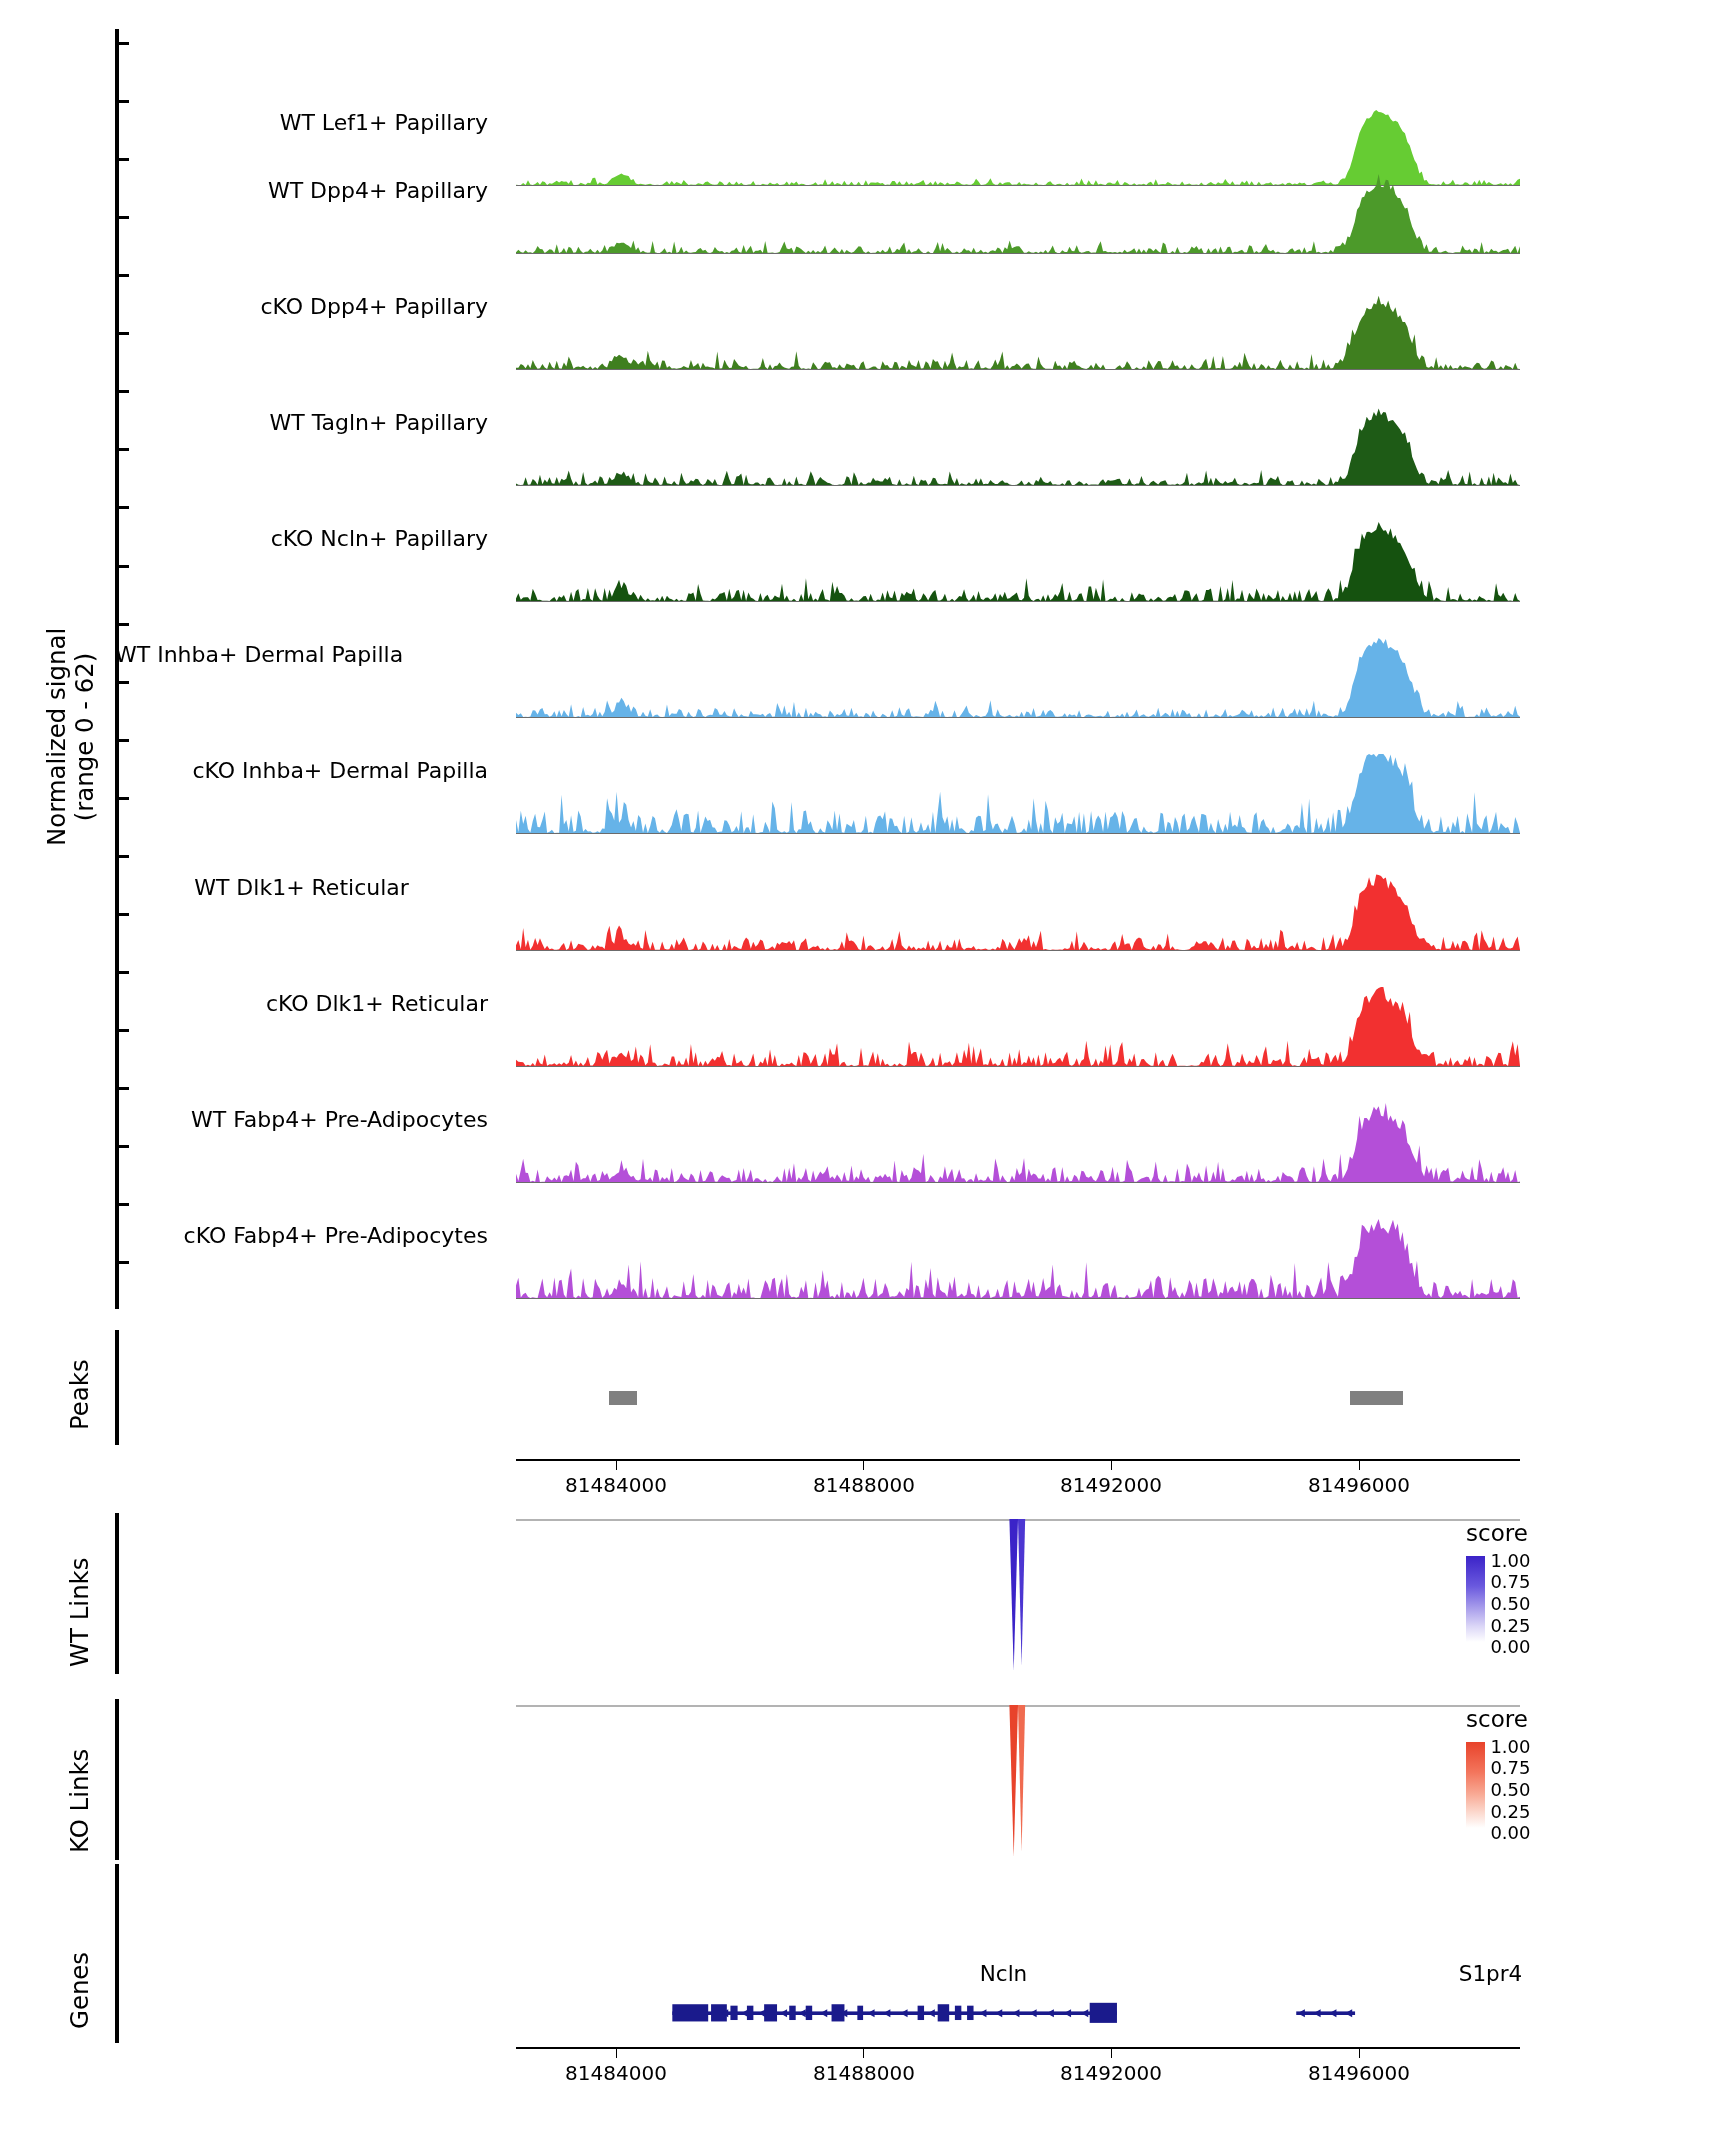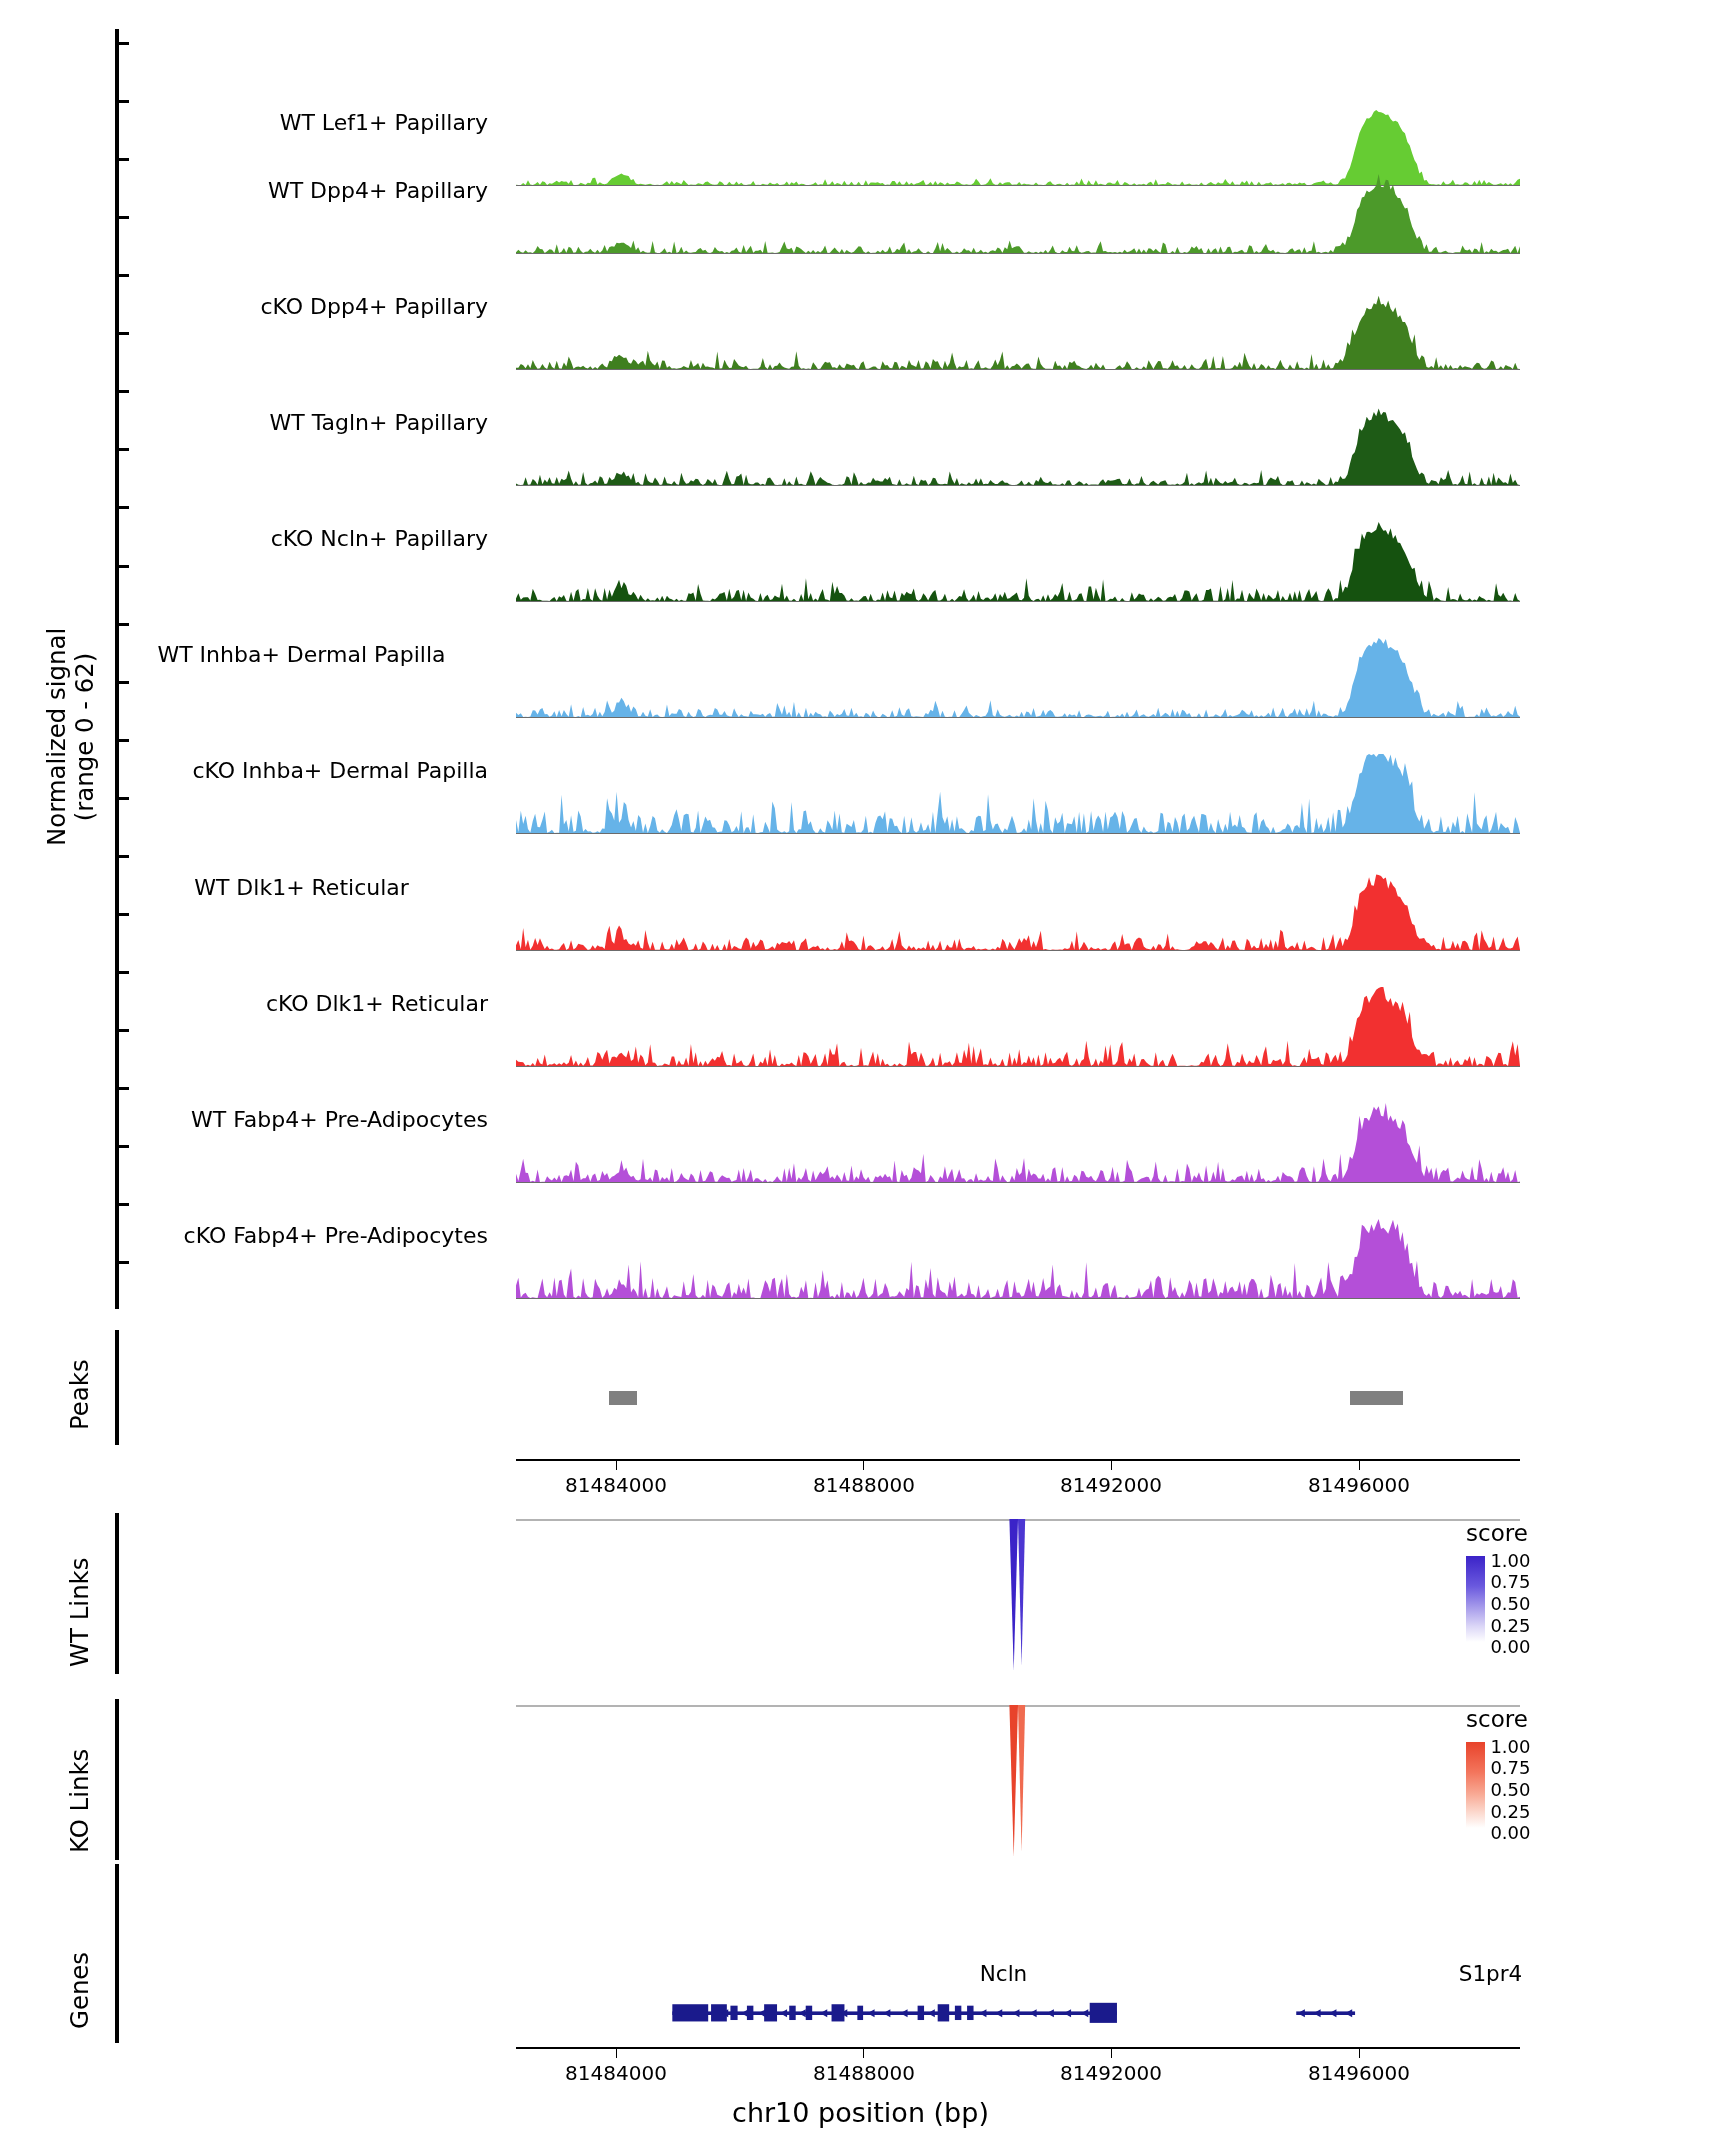--- a/index.html
+++ b/index.html
@@ -264,21 +264,21 @@
         <div class="track" style="top: 493px; height: 79px;">
           <div class="track-label" style="right: auto; left: 0px; width: 373px; text-align: right; top: 3.6px;">cKO Ncln+ Papillary</div>
           <div class="track-plot" style="top: 0px; height: 79px;">
             <svg width="1004" height="79" viewBox="0 0 1400 110">
               <path d="M 0 110 L 0.0 106.5 L 3.3 99.3 L 6.7 108.5 L 10.0 105.1 L 13.4 105.0 L 16.7 104.8 L 20.0 109.3 L 23.4 93.1 L 26.7 100.0 L 30.1 108.8 L 33.4 108.4 L 36.8 109.7 L 40.1 109.6 L 43.4 109.9 L 46.8 110.0 L 50.1 107.0 L 53.5 104.5 L 56.8 110.0 L 60.1 103.4 L 63.5 105.6 L 66.8 101.6 L 70.2 109.6 L 73.5 110.0 L 76.8 97.2 L 80.2 109.7 L 83.5 96.4 L 86.9 93.5 L 90.2 109.6 L 93.6 107.3 L 96.9 107.6 L 100.2 91.8 L 103.6 107.4 L 106.9 109.9 L 110.3 92.2 L 113.6 102.7 L 116.9 108.1 L 120.3 109.6 L 123.6 92.1 L 127.0 108.2 L 130.3 94.2 L 133.7 104.1 L 137.0 95.9 L 140.3 88.9 L 143.7 80.3 L 147.0 92.4 L 150.4 83.5 L 153.7 88.9 L 157.0 100.5 L 160.4 102.0 L 163.7 97.1 L 167.1 102.0 L 170.4 108.3 L 173.7 101.2 L 177.1 106.9 L 180.4 109.7 L 183.8 106.4 L 187.1 109.3 L 190.5 108.9 L 193.8 109.5 L 197.1 105.1 L 200.5 109.9 L 203.8 102.7 L 207.2 110.0 L 210.5 102.7 L 213.8 106.5 L 217.2 107.8 L 220.5 109.9 L 223.9 106.9 L 227.2 110.0 L 230.5 108.2 L 233.9 109.9 L 237.2 109.6 L 240.6 99.2 L 243.9 100.3 L 247.3 98.2 L 250.6 109.9 L 253.9 86.3 L 257.3 100.1 L 260.6 109.5 L 264.0 109.6 L 267.3 109.7 L 270.6 110.0 L 274.0 106.7 L 277.3 107.9 L 280.7 104.9 L 284.0 100.1 L 287.4 99.4 L 290.7 97.6 L 294.0 109.5 L 297.4 92.9 L 300.7 107.8 L 304.1 104.1 L 307.4 95.8 L 310.7 94.8 L 314.1 109.0 L 317.4 94.5 L 320.8 110.0 L 324.1 98.2 L 327.4 105.2 L 330.8 107.1 L 334.1 109.9 L 337.5 110.0 L 340.8 99.0 L 344.2 110.0 L 347.5 104.3 L 350.8 101.4 L 354.2 108.8 L 357.5 107.5 L 360.9 102.5 L 364.2 104.4 L 367.5 105.4 L 370.9 86.2 L 374.2 108.3 L 377.6 102.4 L 380.9 109.5 L 384.2 109.6 L 387.6 106.9 L 390.9 110.0 L 394.3 110.0 L 397.6 100.2 L 401.0 109.8 L 404.3 78.5 L 407.6 107.6 L 411.0 98.9 L 414.3 109.7 L 417.7 106.6 L 421.0 109.9 L 424.3 100.5 L 427.7 93.5 L 431.0 107.6 L 434.4 108.4 L 437.7 109.7 L 441.1 83.1 L 444.4 100.1 L 447.7 89.1 L 451.1 99.0 L 454.4 99.0 L 457.8 102.3 L 461.1 109.5 L 464.4 109.8 L 467.8 106.1 L 471.1 109.8 L 474.5 109.5 L 477.8 109.8 L 481.1 106.9 L 484.5 103.4 L 487.8 103.0 L 491.2 109.9 L 494.5 99.8 L 497.9 109.0 L 501.2 110.0 L 504.5 108.1 L 507.9 108.6 L 511.2 98.4 L 514.6 109.6 L 517.9 95.1 L 521.2 105.0 L 524.6 106.1 L 527.9 95.3 L 531.3 109.5 L 534.6 109.5 L 537.9 98.7 L 541.3 102.7 L 544.6 97.2 L 548.0 99.7 L 551.3 100.5 L 554.7 92.6 L 558.0 107.8 L 561.3 109.8 L 564.7 107.4 L 568.0 99.2 L 571.4 103.5 L 574.7 109.5 L 578.0 102.6 L 581.4 97.4 L 584.7 94.7 L 588.1 109.5 L 591.4 109.3 L 594.7 107.2 L 598.1 99.9 L 601.4 109.7 L 604.8 109.9 L 608.1 107.0 L 611.5 110.0 L 614.8 107.1 L 618.1 103.0 L 621.5 104.1 L 624.8 93.6 L 628.2 105.8 L 631.5 110.0 L 634.8 107.0 L 638.2 101.2 L 641.5 109.6 L 644.9 96.2 L 648.2 106.8 L 651.6 108.8 L 654.9 105.6 L 658.2 105.1 L 661.6 108.2 L 664.9 105.9 L 668.3 99.3 L 671.6 109.8 L 674.9 100.4 L 678.3 105.5 L 681.6 97.3 L 685.0 106.9 L 688.3 106.3 L 691.6 103.4 L 695.0 101.1 L 698.3 98.4 L 701.7 108.4 L 705.0 109.2 L 708.4 105.7 L 711.7 78.4 L 715.0 102.7 L 718.4 108.3 L 721.7 110.0 L 725.1 107.5 L 728.4 107.1 L 731.7 109.6 L 735.1 102.1 L 738.4 110.0 L 741.8 100.7 L 745.1 109.1 L 748.4 106.3 L 751.8 100.2 L 755.1 104.1 L 758.5 97.1 L 761.8 85.0 L 765.2 108.6 L 768.5 108.2 L 771.8 96.8 L 775.2 109.5 L 778.5 109.1 L 781.9 107.2 L 785.2 100.3 L 788.5 99.4 L 791.9 109.9 L 795.2 110.0 L 798.6 89.9 L 801.9 89.7 L 805.3 108.0 L 808.6 91.5 L 811.9 101.9 L 815.3 110.0 L 818.6 80.1 L 822.0 110.0 L 825.3 109.5 L 828.6 107.1 L 832.0 107.3 L 835.3 103.7 L 838.7 109.7 L 842.0 110.0 L 845.3 106.0 L 848.7 109.6 L 852.0 110.0 L 855.4 110.0 L 858.7 98.0 L 862.1 108.0 L 865.4 104.9 L 868.7 99.6 L 872.1 101.3 L 875.4 101.4 L 878.8 109.2 L 882.1 109.9 L 885.4 106.4 L 888.8 109.9 L 892.1 107.4 L 895.5 104.3 L 898.8 106.2 L 902.1 109.8 L 905.5 109.4 L 908.8 105.4 L 912.2 104.0 L 915.5 104.9 L 918.9 100.2 L 922.2 109.9 L 925.5 109.7 L 928.9 105.8 L 932.2 95.3 L 935.6 95.4 L 938.9 96.8 L 942.2 109.3 L 945.6 103.7 L 948.9 99.2 L 952.3 109.8 L 955.6 109.6 L 958.9 108.2 L 962.3 94.9 L 965.6 94.6 L 969.0 92.5 L 972.3 109.8 L 975.7 109.6 L 979.0 109.9 L 982.3 89.3 L 985.7 110.0 L 989.0 107.8 L 992.4 91.8 L 995.7 110.0 L 999.0 80.7 L 1002.4 109.8 L 1005.7 106.6 L 1009.1 107.0 L 1012.4 94.3 L 1015.8 109.7 L 1019.1 110.0 L 1022.4 98.6 L 1025.8 103.8 L 1029.1 107.6 L 1032.5 92.6 L 1035.8 99.6 L 1039.1 109.5 L 1042.5 99.0 L 1045.8 109.0 L 1049.2 101.2 L 1052.5 104.1 L 1055.8 107.7 L 1059.2 105.6 L 1062.5 94.8 L 1065.9 110.0 L 1069.2 103.2 L 1072.6 108.8 L 1075.9 108.4 L 1079.2 98.6 L 1082.6 109.4 L 1085.9 96.5 L 1089.3 108.7 L 1092.6 94.8 L 1095.9 109.8 L 1099.3 109.0 L 1102.6 99.8 L 1106.0 93.2 L 1109.3 106.3 L 1112.6 101.8 L 1116.0 96.3 L 1119.3 109.2 L 1122.7 110.0 L 1126.0 109.9 L 1129.4 98.6 L 1132.7 92.4 L 1136.0 97.7 L 1139.4 109.6 L 1142.7 106.3 L 1146.1 106.1 L 1149.4 80.6 L 1152.7 98.5 L 1156.1 90.2 L 1159.4 91.5 L 1162.8 76.7 L 1166.1 66.9 L 1169.5 37.3 L 1172.8 37.1 L 1176.1 37.3 L 1179.5 16.0 L 1182.8 23.8 L 1186.2 13.9 L 1189.5 13.6 L 1192.8 15.4 L 1196.2 13.3 L 1199.5 10.8 L 1202.9 0.0 L 1206.2 7.0 L 1209.5 12.0 L 1212.9 11.5 L 1216.2 18.1 L 1219.6 8.8 L 1222.9 23.4 L 1226.3 18.2 L 1229.6 28.6 L 1232.9 29.2 L 1236.3 36.4 L 1239.6 42.7 L 1243.0 50.6 L 1246.3 58.4 L 1249.6 65.5 L 1253.0 63.8 L 1256.3 82.3 L 1259.7 90.1 L 1263.0 81.2 L 1266.3 101.5 L 1269.7 104.5 L 1273.0 81.8 L 1276.4 93.7 L 1279.7 109.4 L 1283.1 105.1 L 1286.4 107.1 L 1289.7 109.3 L 1293.1 109.8 L 1296.4 110.0 L 1299.8 90.7 L 1303.1 108.4 L 1306.4 107.4 L 1309.8 108.0 L 1313.1 109.9 L 1316.5 99.6 L 1319.8 107.8 L 1323.2 109.1 L 1326.5 109.2 L 1329.8 106.3 L 1333.2 109.8 L 1336.5 107.9 L 1339.9 109.4 L 1343.2 103.2 L 1346.5 105.6 L 1349.9 107.0 L 1353.2 109.9 L 1356.6 108.5 L 1359.9 109.7 L 1363.2 109.8 L 1366.6 85.5 L 1369.9 101.3 L 1373.3 104.0 L 1376.6 98.5 L 1380.0 105.1 L 1383.3 109.9 L 1386.6 109.3 L 1390.0 110.0 L 1393.3 98.8 L 1396.7 107.9 L 1400.0 110.0 L 1400 110 Z" fill="#15520F"></path>
             </svg>
           </div>
           <div class="track-baseline" style="top: 79px;"></div>
         </div>
         <div class="track" style="top: 609px; height: 79px;">
-          <div class="track-label" style="right: auto; left: 0px; width: 373px; text-align: center; top: 3.6px;">WT Inhba+ Dermal Papilla</div>
+          <div class="track-label" style="right: auto; left: 0px; width: 373px; text-align: left; top: 3.6px;">WT Inhba+ Dermal Papilla</div>
           <div class="track-plot" style="top: 0px; height: 79px;">
             <svg width="1004" height="79" viewBox="0 0 1400 110">
               <path d="M 0 110 L 0.0 104.1 L 3.3 107.4 L 6.7 105.0 L 10.0 110.0 L 13.4 109.6 L 16.7 110.0 L 20.0 109.4 L 23.4 100.6 L 26.7 101.0 L 30.1 106.6 L 33.4 99.6 L 36.8 97.6 L 40.1 106.4 L 43.4 105.9 L 46.8 109.8 L 50.1 108.0 L 53.5 102.0 L 56.8 110.0 L 60.1 100.4 L 63.5 109.1 L 66.8 100.2 L 70.2 106.0 L 73.5 109.7 L 76.8 92.4 L 80.2 109.7 L 83.5 110.0 L 86.9 108.8 L 90.2 110.0 L 93.6 96.2 L 96.9 108.0 L 100.2 106.9 L 103.6 108.6 L 106.9 106.0 L 110.3 97.3 L 113.6 109.9 L 116.9 102.7 L 120.3 109.0 L 123.6 103.1 L 127.0 86.9 L 130.3 96.3 L 133.7 104.3 L 137.0 101.5 L 140.3 90.0 L 143.7 89.8 L 147.0 83.2 L 150.4 88.2 L 153.7 96.4 L 157.0 92.2 L 160.4 103.2 L 163.7 95.6 L 167.1 99.2 L 170.4 109.0 L 173.7 109.0 L 177.1 102.9 L 180.4 108.3 L 183.8 109.4 L 187.1 99.1 L 190.5 110.0 L 193.8 107.2 L 197.1 106.6 L 200.5 109.9 L 203.8 110.0 L 207.2 109.9 L 210.5 92.7 L 213.8 108.8 L 217.2 104.9 L 220.5 105.5 L 223.9 105.6 L 227.2 99.0 L 230.5 100.7 L 233.9 108.7 L 237.2 110.0 L 240.6 102.9 L 243.9 108.1 L 247.3 110.0 L 250.6 109.2 L 253.9 98.9 L 257.3 100.6 L 260.6 108.3 L 264.0 110.0 L 267.3 108.1 L 270.6 106.9 L 274.0 107.2 L 277.3 97.7 L 280.7 99.5 L 284.0 107.0 L 287.4 106.8 L 290.7 101.8 L 294.0 107.6 L 297.4 109.2 L 300.7 109.4 L 304.1 98.0 L 307.4 105.2 L 310.7 110.0 L 314.1 106.1 L 317.4 108.7 L 320.8 109.2 L 324.1 109.7 L 327.4 101.2 L 330.8 106.2 L 334.1 106.4 L 337.5 106.5 L 340.8 107.2 L 344.2 105.5 L 347.5 109.6 L 350.8 106.2 L 354.2 104.4 L 357.5 109.8 L 360.9 109.5 L 364.2 90.6 L 367.5 98.5 L 370.9 107.1 L 374.2 94.0 L 377.6 107.5 L 380.9 102.8 L 384.2 110.0 L 387.6 88.7 L 390.9 110.0 L 394.3 103.4 L 397.6 109.9 L 401.0 110.0 L 404.3 97.2 L 407.6 110.0 L 411.0 104.3 L 414.3 108.8 L 417.7 102.7 L 421.0 105.7 L 424.3 106.3 L 427.7 109.8 L 431.0 109.2 L 434.4 110.0 L 437.7 101.1 L 441.1 104.8 L 444.4 109.8 L 447.7 105.8 L 451.1 107.8 L 454.4 105.5 L 457.8 98.8 L 461.1 108.1 L 464.4 108.5 L 467.8 97.2 L 471.1 108.7 L 474.5 104.1 L 477.8 109.8 L 481.1 109.1 L 484.5 110.0 L 487.8 104.3 L 491.2 106.2 L 494.5 110.0 L 497.9 100.9 L 501.2 107.6 L 504.5 110.0 L 507.9 110.0 L 511.2 105.5 L 514.6 107.8 L 517.9 110.0 L 521.2 109.7 L 524.6 100.8 L 527.9 109.8 L 531.3 108.4 L 534.6 96.5 L 537.9 106.6 L 541.3 108.8 L 544.6 100.8 L 548.0 97.9 L 551.3 109.2 L 554.7 109.8 L 558.0 109.2 L 561.3 109.5 L 564.7 109.9 L 568.0 110.0 L 571.4 104.5 L 574.7 106.5 L 578.0 99.8 L 581.4 102.1 L 584.7 87.3 L 588.1 97.3 L 591.4 110.0 L 594.7 101.4 L 598.1 109.6 L 601.4 110.0 L 604.8 109.7 L 608.1 109.9 L 611.5 100.7 L 614.8 110.0 L 618.1 110.0 L 621.5 105.5 L 624.8 100.4 L 628.2 93.9 L 631.5 104.3 L 634.8 107.4 L 638.2 110.0 L 641.5 107.3 L 644.9 108.6 L 648.2 110.0 L 651.6 109.1 L 654.9 108.3 L 658.2 102.9 L 661.6 86.6 L 664.9 107.5 L 668.3 109.6 L 671.6 99.1 L 674.9 106.9 L 678.3 108.9 L 681.6 109.8 L 685.0 108.6 L 688.3 106.8 L 691.6 109.4 L 695.0 109.9 L 698.3 107.9 L 701.7 109.6 L 705.0 102.8 L 708.4 110.0 L 711.7 102.3 L 715.0 103.6 L 718.4 108.5 L 721.7 97.7 L 725.1 109.9 L 728.4 108.9 L 731.7 108.0 L 735.1 99.9 L 738.4 108.1 L 741.8 102.5 L 745.1 100.4 L 748.4 103.2 L 751.8 109.4 L 755.1 109.7 L 758.5 109.4 L 761.8 109.1 L 765.2 104.8 L 768.5 110.0 L 771.8 106.0 L 775.2 108.1 L 778.5 106.5 L 781.9 109.7 L 785.2 100.6 L 788.5 110.0 L 791.9 110.0 L 795.2 107.3 L 798.6 106.5 L 801.9 107.4 L 805.3 109.0 L 808.6 109.3 L 811.9 108.7 L 815.3 108.3 L 818.6 109.9 L 822.0 107.7 L 825.3 101.4 L 828.6 110.0 L 832.0 109.8 L 835.3 109.6 L 838.7 107.3 L 842.0 109.4 L 845.3 105.3 L 848.7 110.0 L 852.0 102.9 L 855.4 109.6 L 858.7 109.1 L 862.1 106.0 L 865.4 99.5 L 868.7 109.9 L 872.1 107.8 L 875.4 106.4 L 878.8 109.1 L 882.1 109.8 L 885.4 108.3 L 888.8 106.0 L 892.1 109.1 L 895.5 97.1 L 898.8 109.8 L 902.1 107.3 L 905.5 104.3 L 908.8 106.3 L 912.2 109.8 L 915.5 98.9 L 918.9 109.8 L 922.2 101.5 L 925.5 109.8 L 928.9 99.8 L 932.2 101.7 L 935.6 106.9 L 938.9 104.5 L 942.2 110.0 L 945.6 109.5 L 948.9 109.8 L 952.3 104.7 L 955.6 110.0 L 958.9 109.9 L 962.3 99.5 L 965.6 110.0 L 969.0 109.4 L 972.3 109.4 L 975.7 106.2 L 979.0 108.1 L 982.3 109.9 L 985.7 105.9 L 989.0 99.0 L 992.4 110.0 L 995.7 107.3 L 999.0 109.4 L 1002.4 108.5 L 1005.7 107.2 L 1009.1 105.6 L 1012.4 99.8 L 1015.8 102.4 L 1019.1 105.8 L 1022.4 107.4 L 1025.8 100.6 L 1029.1 109.9 L 1032.5 107.8 L 1035.8 110.0 L 1039.1 107.7 L 1042.5 109.6 L 1045.8 108.0 L 1049.2 104.3 L 1052.5 109.0 L 1055.8 96.9 L 1059.2 109.1 L 1062.5 110.0 L 1065.9 104.9 L 1069.2 97.2 L 1072.6 108.5 L 1075.9 110.0 L 1079.2 105.7 L 1082.6 104.1 L 1085.9 98.4 L 1089.3 108.1 L 1092.6 99.0 L 1095.9 105.6 L 1099.3 108.2 L 1102.6 97.8 L 1106.0 108.1 L 1109.3 101.6 L 1112.6 87.3 L 1116.0 109.8 L 1119.3 100.7 L 1122.7 108.9 L 1126.0 105.1 L 1129.4 105.8 L 1132.7 108.4 L 1136.0 108.6 L 1139.4 109.7 L 1142.7 107.6 L 1146.1 108.4 L 1149.4 96.0 L 1152.7 103.3 L 1156.1 101.0 L 1159.4 90.4 L 1162.8 83.7 L 1166.1 66.5 L 1169.5 55.8 L 1172.8 44.7 L 1176.1 26.2 L 1179.5 27.0 L 1182.8 18.8 L 1186.2 12.9 L 1189.5 9.3 L 1192.8 11.7 L 1196.2 4.7 L 1199.5 7.6 L 1202.9 0.0 L 1206.2 2.7 L 1209.5 7.8 L 1212.9 1.4 L 1216.2 14.6 L 1219.6 12.6 L 1222.9 14.9 L 1226.3 17.2 L 1229.6 16.9 L 1232.9 27.4 L 1236.3 34.0 L 1239.6 34.7 L 1243.0 49.1 L 1246.3 58.9 L 1249.6 62.0 L 1253.0 76.7 L 1256.3 71.8 L 1259.7 77.2 L 1263.0 93.3 L 1266.3 103.8 L 1269.7 102.9 L 1273.0 99.2 L 1276.4 108.9 L 1279.7 105.4 L 1283.1 107.8 L 1286.4 108.7 L 1289.7 106.7 L 1293.1 104.3 L 1296.4 109.9 L 1299.8 101.7 L 1303.1 105.0 L 1306.4 106.3 L 1309.8 108.4 L 1313.1 87.7 L 1316.5 98.5 L 1319.8 94.4 L 1323.2 109.9 L 1326.5 110.0 L 1329.8 109.9 L 1333.2 109.9 L 1336.5 109.7 L 1339.9 106.3 L 1343.2 109.9 L 1346.5 98.6 L 1349.9 105.6 L 1353.2 97.0 L 1356.6 104.0 L 1359.9 109.2 L 1363.2 108.1 L 1366.6 109.1 L 1369.9 106.8 L 1373.3 105.0 L 1376.6 109.6 L 1380.0 106.9 L 1383.3 101.8 L 1386.6 105.4 L 1390.0 107.2 L 1393.3 94.4 L 1396.7 106.9 L 1400.0 109.9 L 1400 110 Z" fill="#66B3E8"></path>
             </svg>
           </div>
           <div class="track-baseline" style="top: 79px;"></div>
         </div>
         <div class="track" style="top: 725px; height: 79px;">
           <div class="track-label" style="right: auto; left: 0px; width: 373px; text-align: right; top: 3.6px;">cKO Inhba+ Dermal Papilla</div>
           <div class="track-plot" style="top: 0px; height: 79px;">
@@ -455,15 +455,14 @@
         <div class="pos-tick-label" style="left: 422px; width: 158px; top: 197px;">81484000</div>
         <div class="pos-tick" style="left: 748px; top: 185px;"></div>
         <div class="pos-tick-label" style="left: 670px; width: 158px; top: 197px;">81488000</div>
         <div class="pos-tick" style="left: 996px; top: 185px;"></div>
         <div class="pos-tick-label" style="left: 917px; width: 158px; top: 197px;">81492000</div>
         <div class="pos-tick" style="left: 1244px; top: 185px;"></div>
         <div class="pos-tick-label" style="left: 1165px; width: 158px; top: 197px;">81496000</div>
       </div>
   </div>
 
-  <div class="xaxis-title" style="top:2097px;">chr10 position (bp)</div>
 </div>
 
 
 </body></html>

